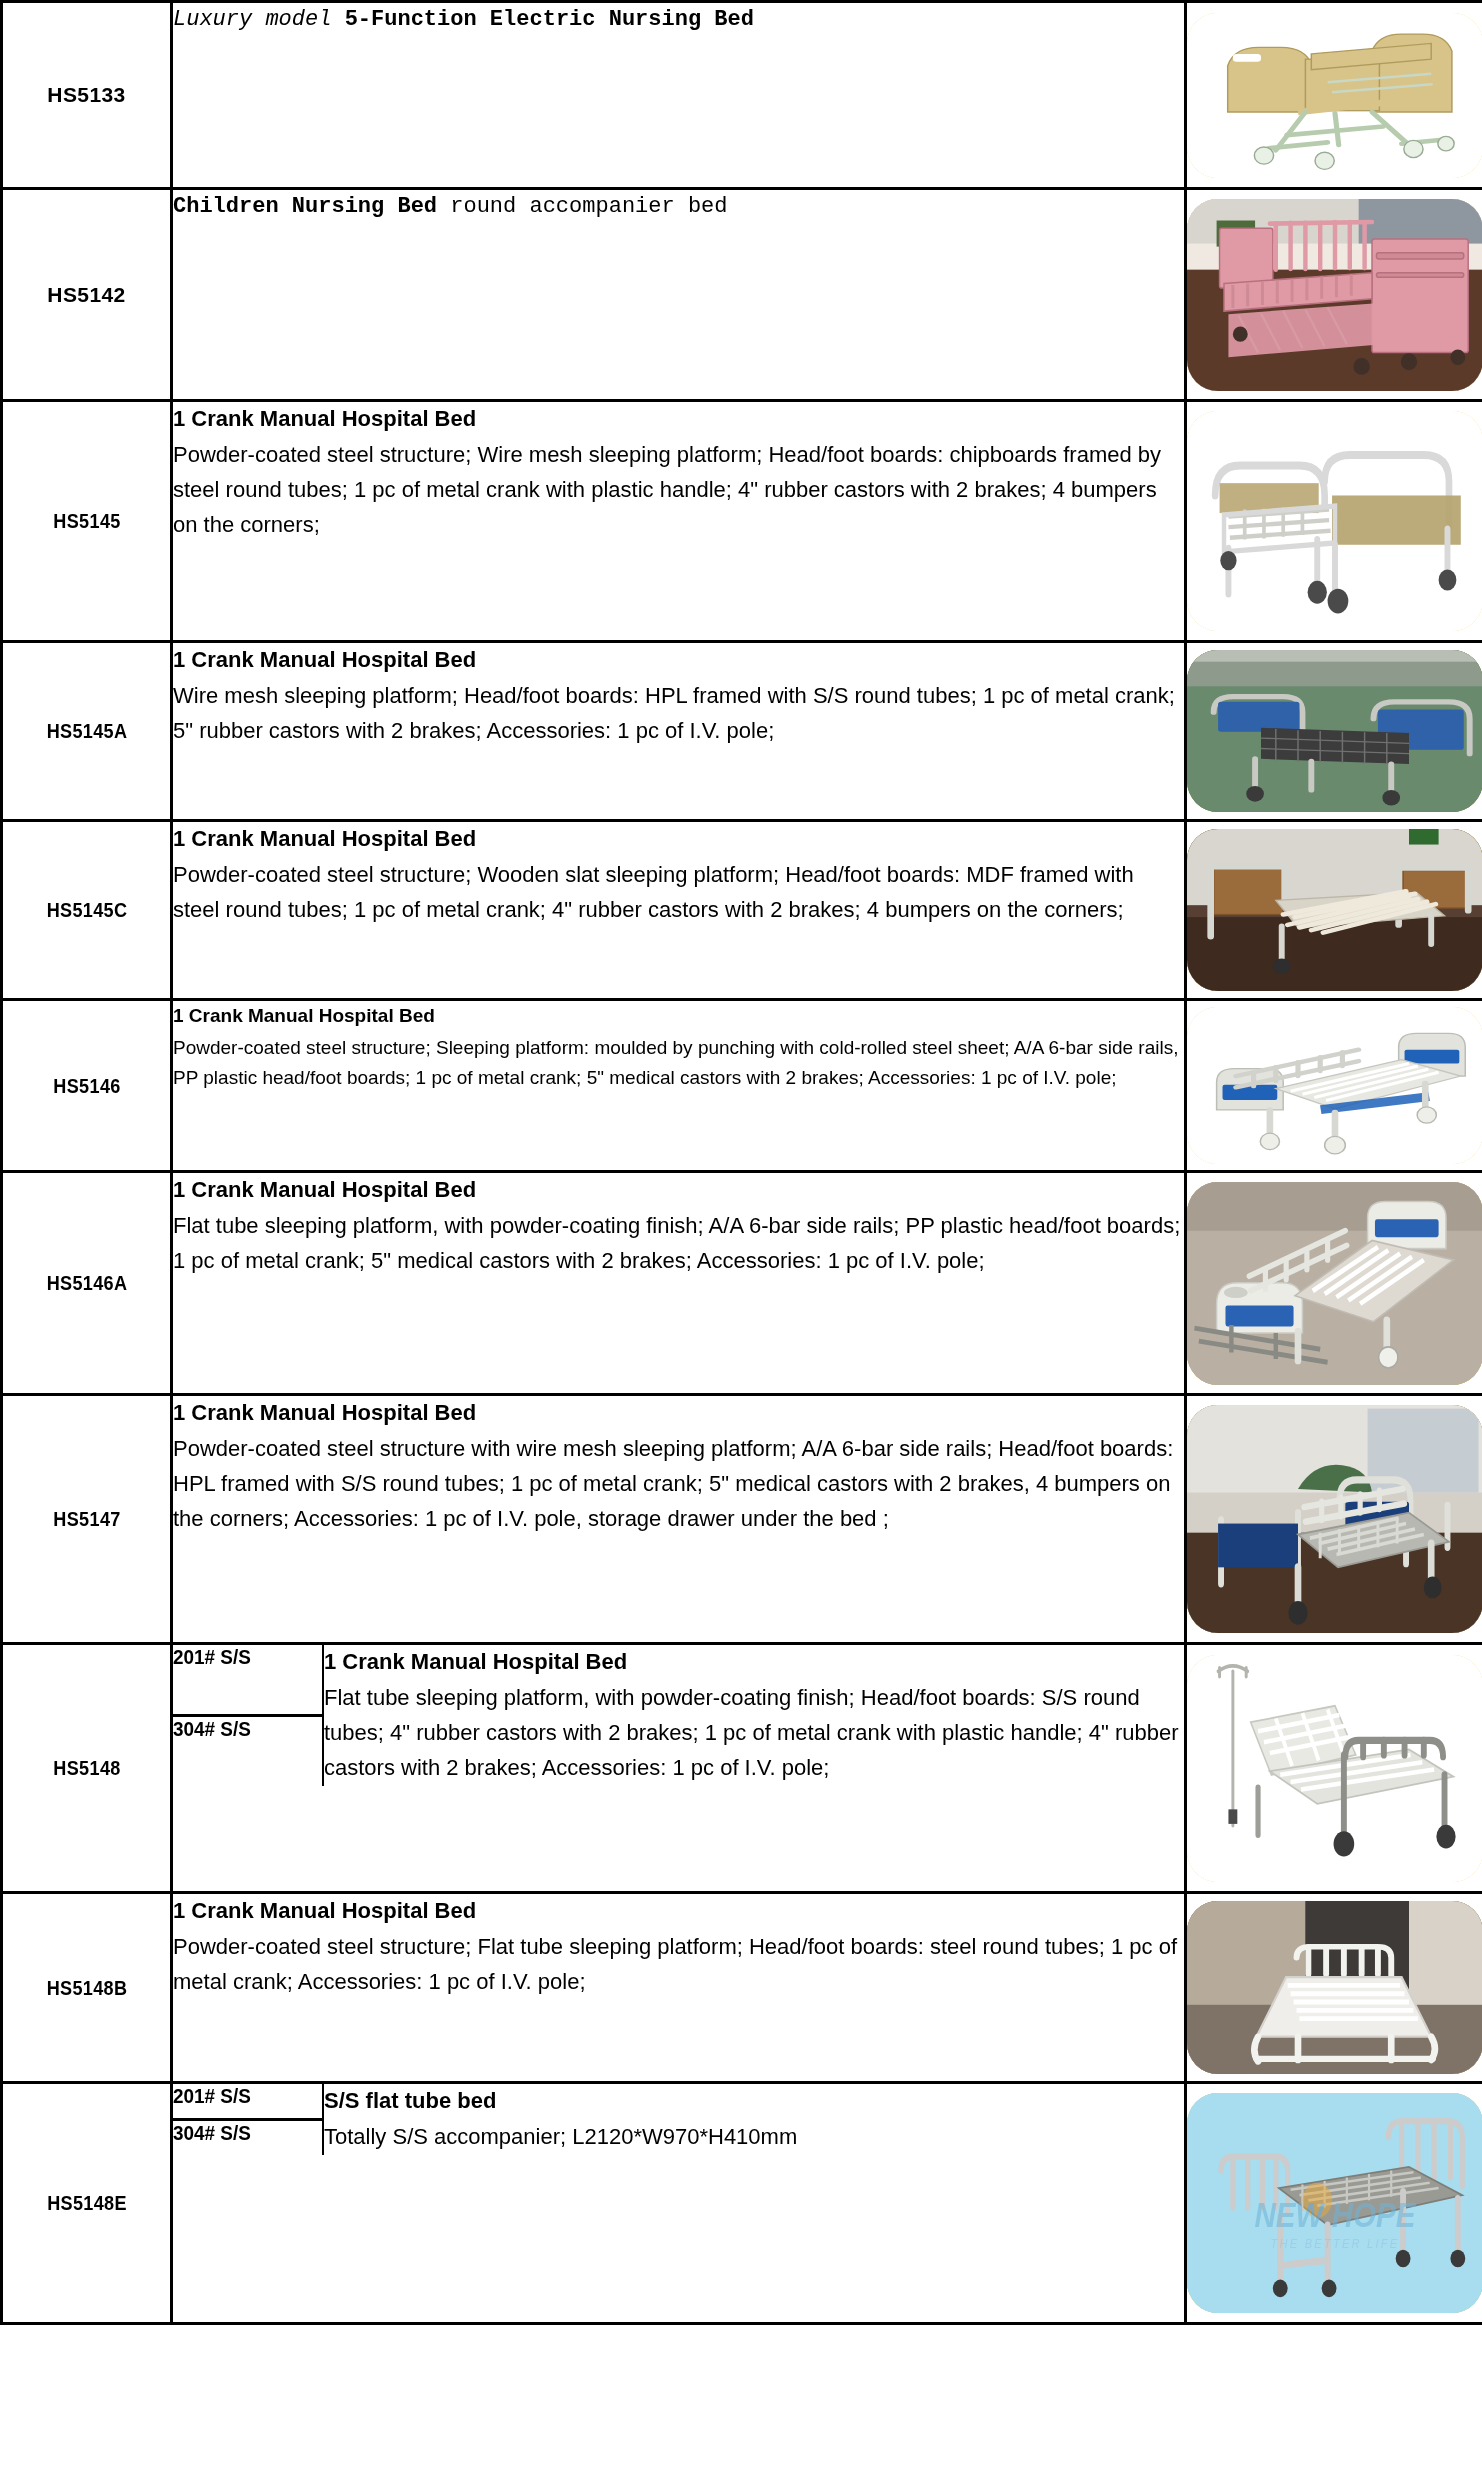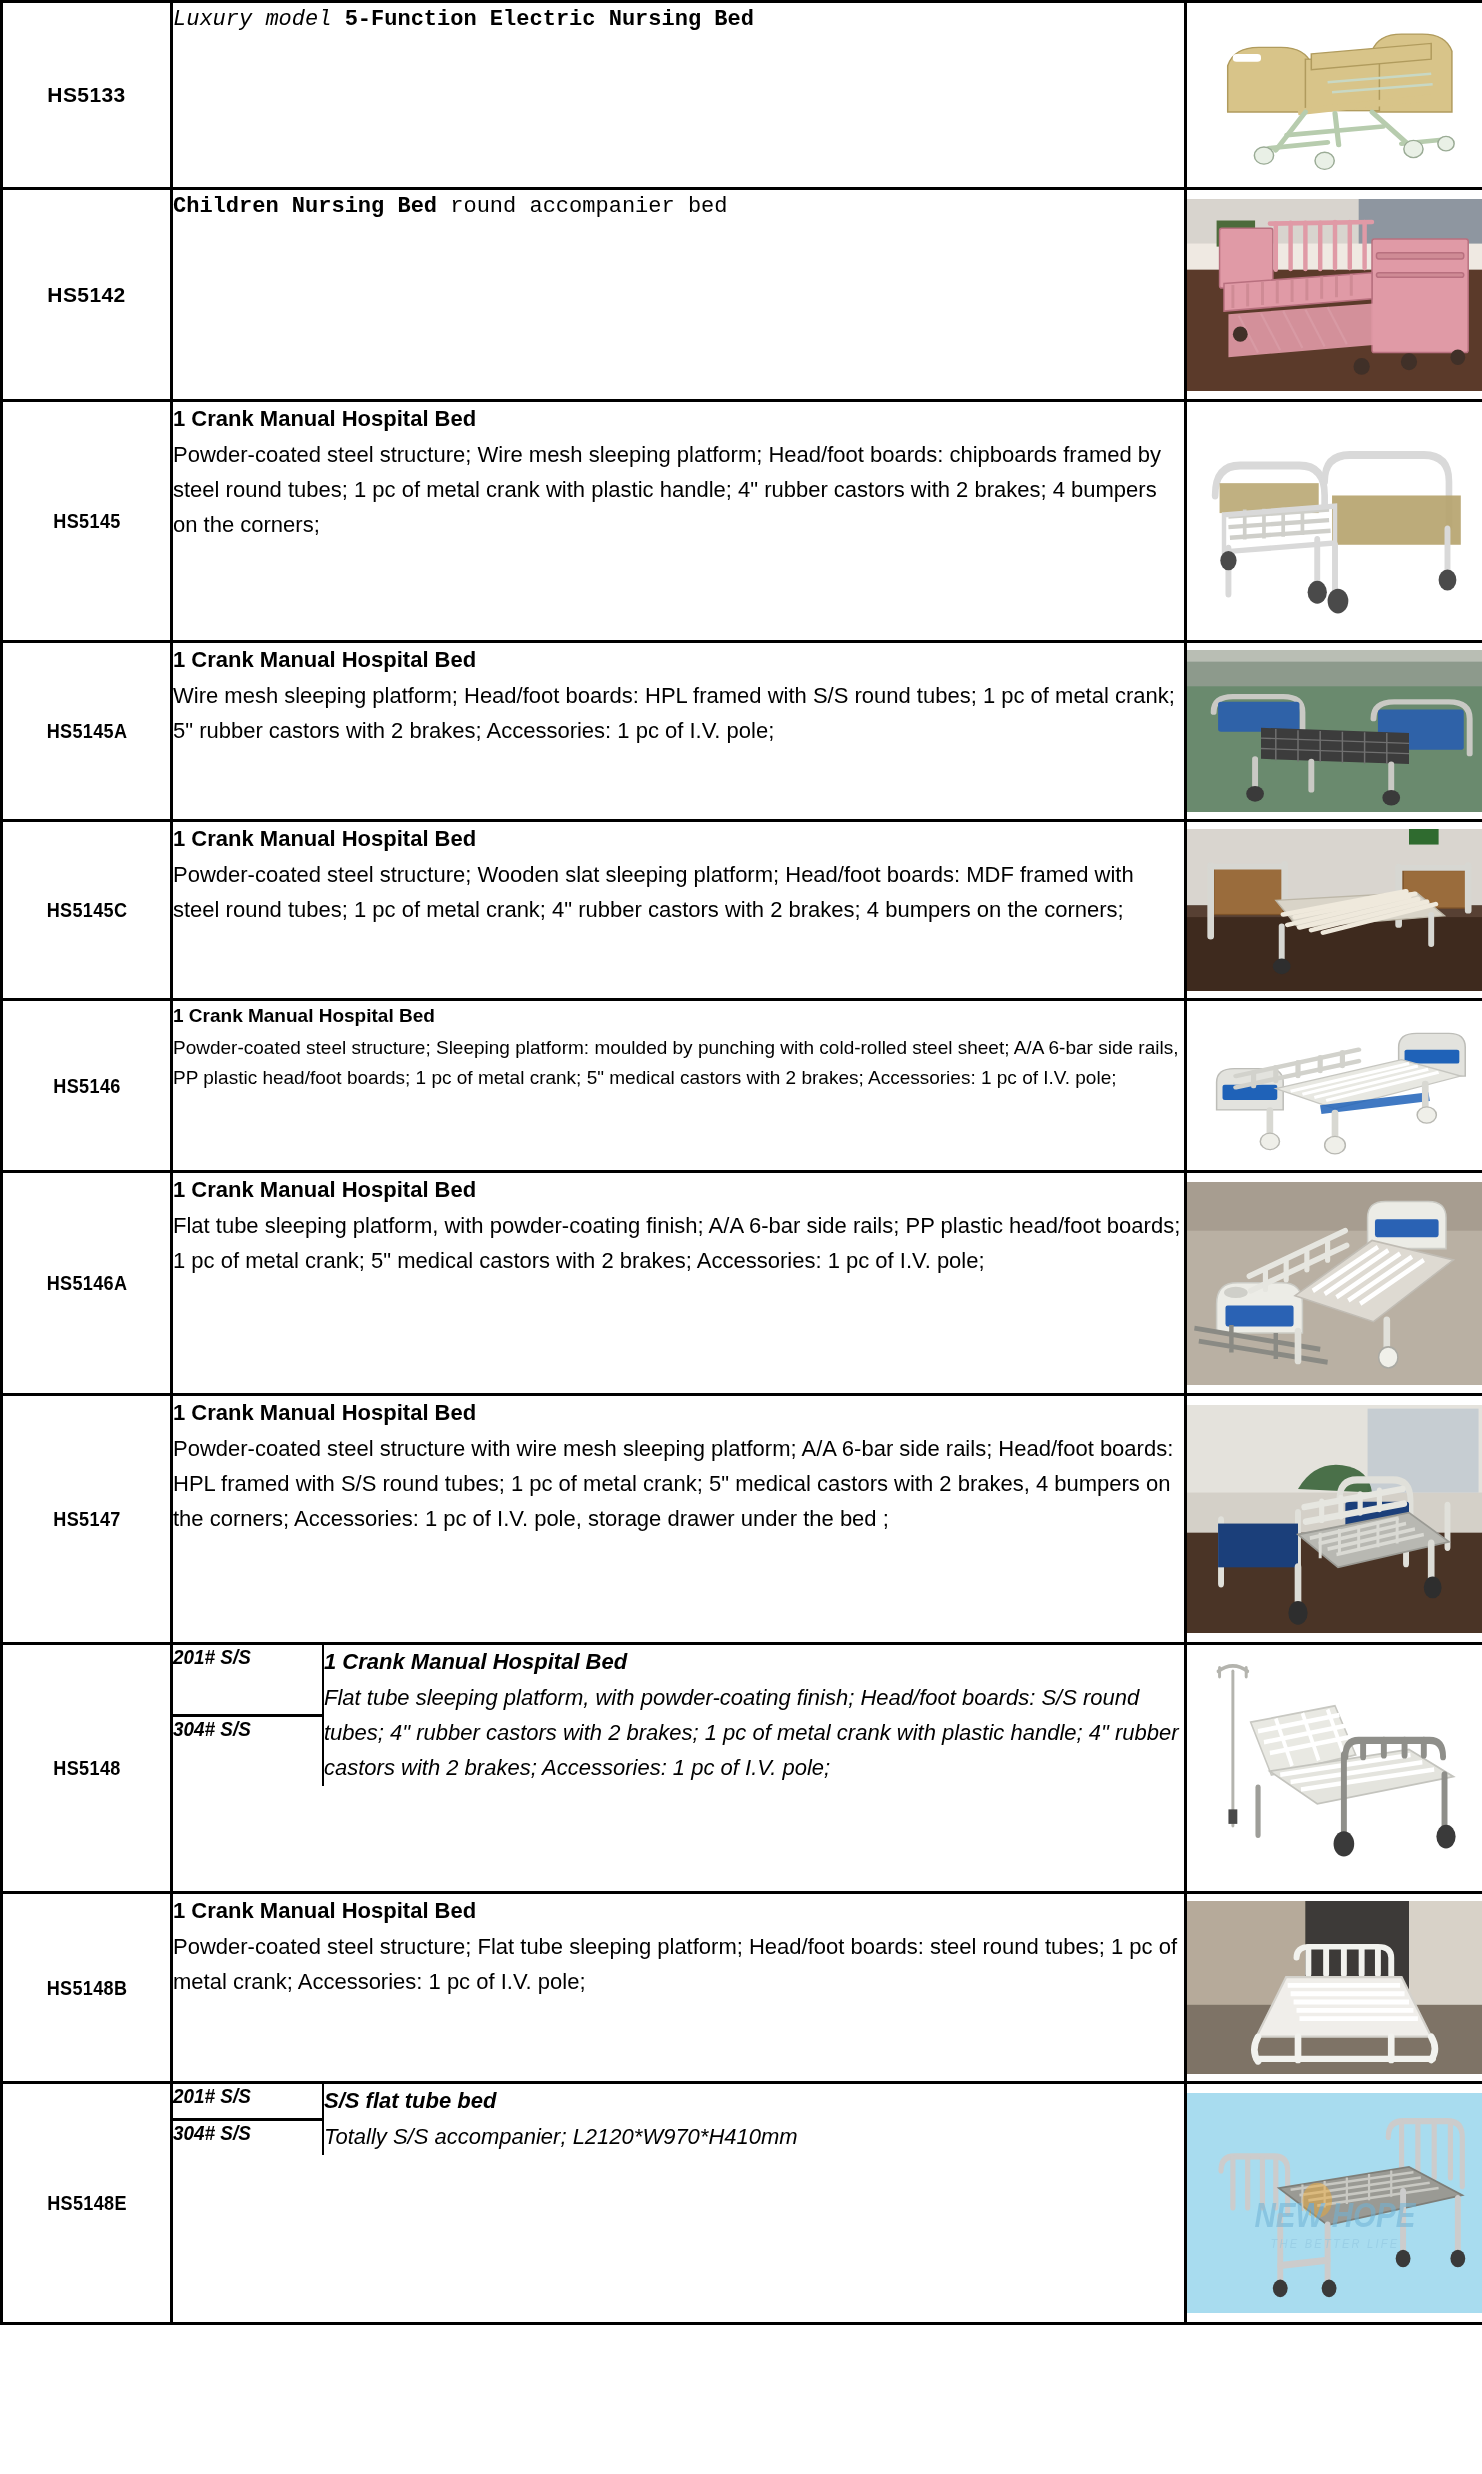--- a/index.html
+++ b/index.html
@@ -74,41 +74,42 @@
 
   .squish { display: inline-block; transform: scaleX(0.88); transform-origin: left center; }
 
   
   .split-cell { padding: 0 !important; }
   .subtable {
     width: 100%;
     border-collapse: collapse;
     table-layout: fixed;
   }
-  .subtable td { border: 0; padding: 0; vertical-align: top; font-style: italic; }
+  .subtable td { border: 0; padding: 0; vertical-align: top; }
   .grade-col { width: 150px; }
   .grade-cell {
     border-right: 2.9px solid #000 !important;
     padding: 6.6px 0 6.6px 7.3px;
     font-weight: bold;
     font-size: 21px;
     font-family: "Liberation Sans Narrow", "Liberation Sans", sans-serif;
   }
   .grade-cell.top { border-bottom: 3.7px solid #000 !important; }
   .grade-cell .squish { transform: scaleX(0.9); }
   .sub-desc { padding: 6.6px 10.2px 6.6px 11.7px; }
 
   
   .img-cell { padding: 2.9px; vertical-align: middle !important; }
   .photo {
     width: 100%;
     display: block;
     position: relative;
     overflow: hidden;
     background: #eab308;
+    border-radius: 31px;
   }
   .photo svg { display: block; width: 100%; height: 100%; }
 </style>
 </head>
 <body>
 
 <table class="catalog">
   <colgroup>
     <col class="c-code">
       <col class="c-desc">

